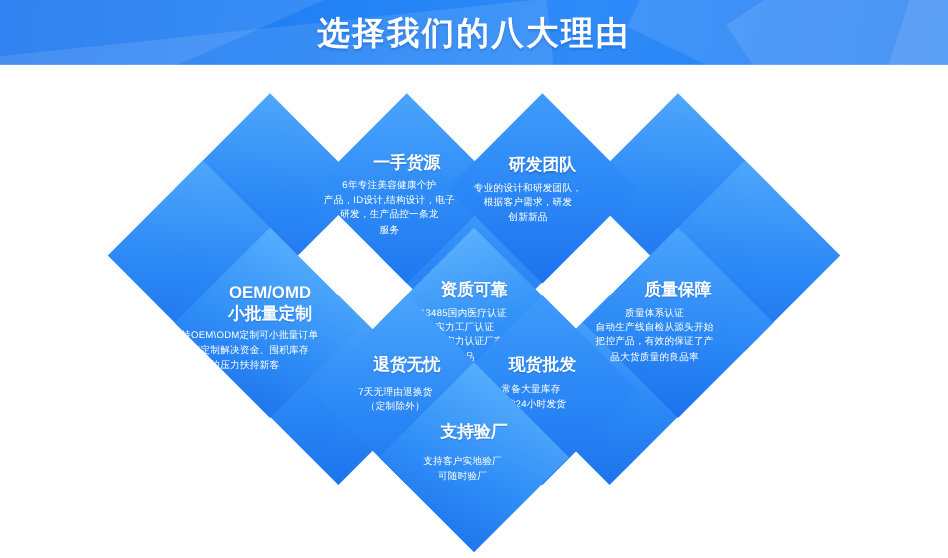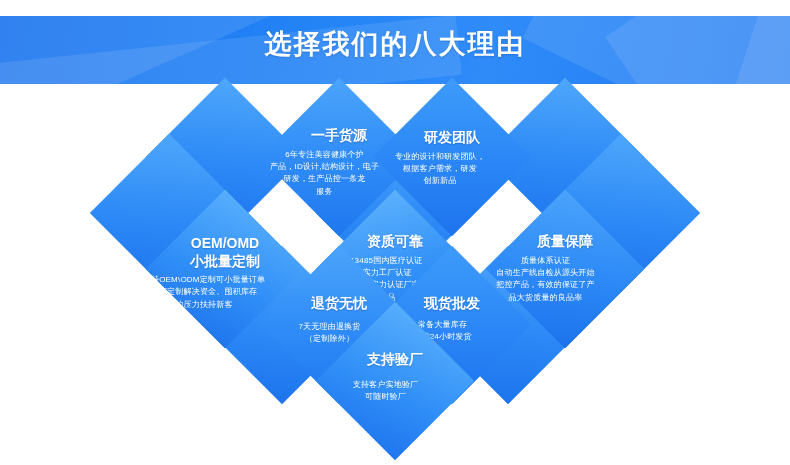--- a/index.html
+++ b/index.html
@@ -6,21 +6,21 @@
   body{
     width:790px;height:465px;
     background:#ffffff;
     font-family:"Liberation Sans","DejaVu Sans",sans-serif;
     overflow:hidden;
     position:relative;
   }
 
   
   .banner{
-    position:absolute;left:0;top:16px;width:790px;height:68px;
+    position:absolute;left:0;top:0;width:790px;height:54px;
     background:linear-gradient(100deg,#1a74ef 0%,#2383f5 38%,#2f8bf8 62%,#1f7bf2 100%);
     overflow:hidden;
   }
   .banner .streak{position:absolute;background:rgba(255,255,255,0.10);}
   .s1{width:460px;height:190px;left:-160px;top:-110px;transform:rotate(-24deg);
       background:linear-gradient(180deg,rgba(255,255,255,0.13),rgba(255,255,255,0));}
   .s2{width:300px;height:240px;left:560px;top:-140px;transform:rotate(26deg);
       background:linear-gradient(180deg,rgba(255,255,255,0.16),rgba(255,255,255,0.02));}
   .s3{width:210px;height:260px;left:660px;top:-60px;transform:rotate(-34deg);
       background:linear-gradient(180deg,rgba(255,255,255,0.12),rgba(255,255,255,0));}

